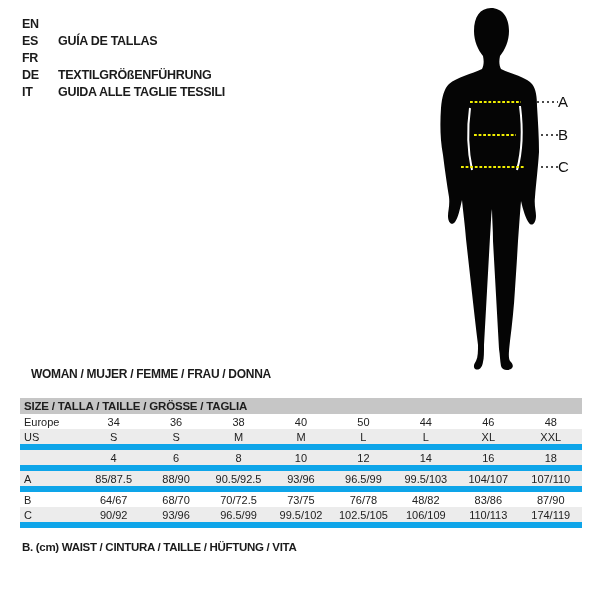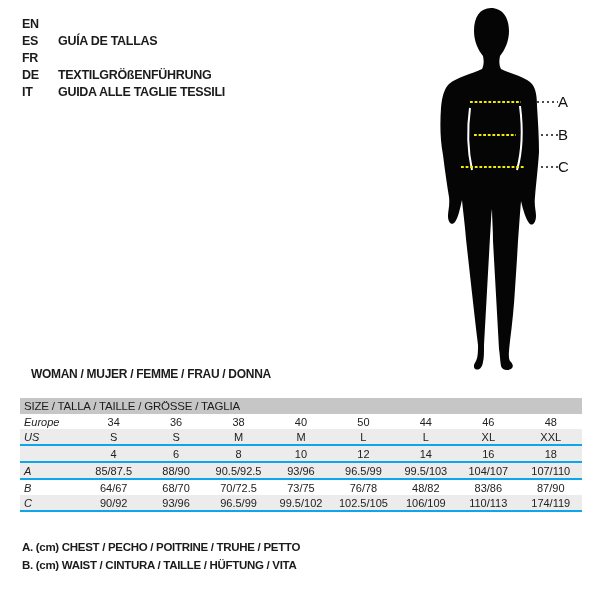--- a/index.html
+++ b/index.html
@@ -30,26 +30,27 @@
     position:absolute; left:22px; top:367px;
     font-weight:bold; font-size:12px; letter-spacing:-0.3px; white-space:nowrap;margin-left:9px;
   }
 
   
   table.size {
     position:absolute; left:20px; top:398px; width:562px;
     border-collapse:collapse; table-layout:fixed; font-size:11px;
   }
   table.size td { height:15px; padding:0; text-align:center; color:#222; }
-  table.size td.rowlabel { width:82px; text-align:left; padding-left:4px;font-style:italic; }
-  table.size tr.shade td { background:var(--stripe-bg, #ececec); border-bottom:2px solid #0ea5e9; }
+  table.size td.rowlabel { width:82px; text-align:left; padding-left:4px; }
+  table.size tr.shade td { background:var(--stripe-bg, #ececec); border-bottom:6px solid #0ea5e9; }
   table.size td.tblheader {
     background:var(--header-bg, #c6c6c6); height:16px;
     text-align:left; padding-left:4px; font-size:11.5px; color:#1d1d1d;
     letter-spacing:-0.2px;
+    font-weight:bold;
   }
 
   
   .legend { position:absolute; left:22px; top:538px; }
   .legend-row {
     font-weight:bold; font-size:11.5px; line-height:18px;
     letter-spacing:-0.3px; white-space:nowrap;
   }
 </style>
 </head>
@@ -208,15 +209,14 @@
         <td>99.5/102</td>
         <td>102.5/105</td>
         <td>106/109</td>
         <td>110/113</td>
         <td>174/119</td>
       </tr>
     </tbody>
 </table>
 
 <div class="legend">
-    <div class="legend-row">A. (cm) CHEST / PECHO / POITRINE / TRUHE / PETTO</div>
     <div class="legend-row">B. (cm) WAIST / CINTURA / TAILLE / HÜFTUNG / VITA</div>
   </div>
 
 </body></html>

